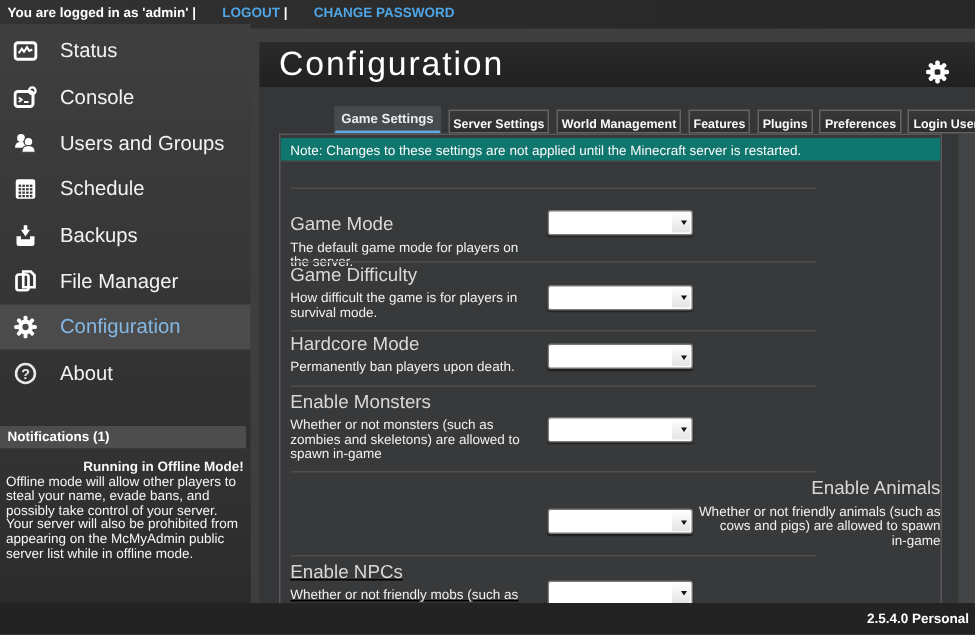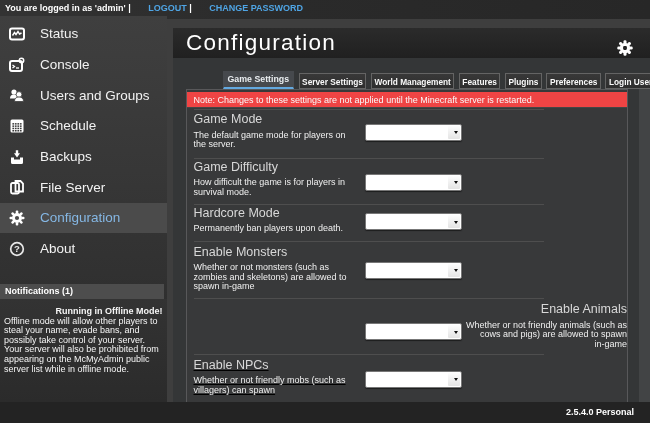--- a/index.html
+++ b/index.html
@@ -35,38 +35,38 @@
 .phead h1 { font-size:22.5px; font-weight:normal; color:#fff; padding:2px 0 0 13px; letter-spacing:1.25px; }
 .pgear { position:absolute; top:40px; right:17px; }
 
 .tabs { position:absolute; top:71px; left:186.5px; right:0; display:flex; align-items:flex-start; height:18px; }
 .tab { font-size:8.3px; font-weight:bold; color:#fafafa; line-height:14px; height:16.5px; margin-top:1.5px; padding:1px 2.5px 0;
   background:linear-gradient(#383838,#2e2e2e); border:1px solid #646464; margin-right:4.5px; white-space:nowrap; }
 .tab.active { background:#46494d; border:1px solid #46494d; border-bottom:2px solid #63a9e0; color:#e9edf0; line-height:15px; height:18px; margin-top:0; padding:0 4px; font-size:8.8px;margin-left:36px; }
 
 .pane { position:absolute; top:89px; left:186px; width:442px; height:313px;
   border:1px solid #58585a; border-bottom:none; background:#38393a; padding-top:2px; overflow:hidden; }
-.note { background:#ef4444; height:16px; color:#fafafa; font-size:9px; line-height:16px; padding-left:6.5px;
+.note { background:#0f766e; height:16px; color:#fafafa; font-size:9px; line-height:16px; padding-left:6.5px;
   border-bottom:1px solid #454545; }
 .sec { position:relative; padding:2px 0 0 6.5px; }
 .sec:before { content:""; position:absolute; left:6.5px; top:0; width:350px; height:1px; background:#4e4e4e; }
 .sec h2 { font-size:12.5px; font-weight:normal; color:#d8d8d8; line-height:14px; }
 .sec p { font-size:9px; line-height:9.6px; color:#f0f0f0; margin-top:4.5px; }
 .sel { position:absolute; left:178px; width:97px; height:17px;
   background:#fff; border:1px solid #777; border-radius:2px; box-shadow:0 1px 1px rgba(0,0,0,0.5); }
 .sel:before { content:""; position:absolute; right:1px; top:1px; width:12px; height:13px;
   background:linear-gradient(#fdfdfd,#e4e4e4); border-radius:1px; }
 .sel:after { content:""; position:absolute; right:3.5px; top:6.5px; width:0; height:0;
   border-left:2.8px solid transparent; border-right:2.8px solid transparent; border-top:3.8px solid #111; }
 
 .scrollstrip { position:absolute; left:639px; top:89px; width:11px; height:313px; background:#424445; }
 
 .bottombar { position:absolute; left:0; top:402px; width:650px; height:21px;
   background:#232323; color:#fff; font-size:9px; font-weight:bold; line-height:20px;
-  text-align:right; padding-right:16px; }
+  text-align:right; padding-right:4px; }
 </style>
 </head>
 <body>
 <div class="topbar">You are logged in as 'admin' | <a href="#">LOGOUT</a> | <a href="#">CHANGE PASSWORD</a></div>
 
 <div class="sidebar">
   <div class="menu">
     <div class="mi">
         <svg width="16" height="16" viewBox="0 0 16 16">
           <rect x="1" y="2.5" width="14" height="11" rx="2" fill="none" stroke="#fff" stroke-width="2"></rect>
@@ -122,21 +122,21 @@
           <path d="M6.8 1.2 h2.4 v3 H11 L8 8.6 5 4.2 h1.8 z" fill="#fff"></path>
           <path d="M2 8.5 h3 v2 h6 v-2 h3 v5 a1.5 1.5 0 0 1 -1.5 1.5 h-9 a1.5 1.5 0 0 1 -1.5 -1.5 z" fill="#fff"></path>
         </svg>
         <span>Backups</span>
       </div>
     <div class="mi">
         <svg width="16" height="16" viewBox="0 0 16 16">
           <rect x="2" y="4" width="8" height="10.5" rx="1.5" fill="none" stroke="#fff" stroke-width="1.8"></rect>
           <path d="M6.5 2 h5 l2.5 2.5 v8 h-7.5 z" fill="none" stroke="#fff" stroke-width="1.8"></path>
         </svg>
-        <span>File Server</span>
+        <span>File Manager</span>
       </div>
     <div class="mi active">
         <svg width="16" height="16" viewBox="0 0 16 16">
           <g fill="#fff">
             <circle cx="8" cy="8" r="5"></circle>
             <rect x="6.7" y="0.5" width="2.6" height="3.1" rx="1"></rect>
             <rect x="6.7" y="12.4" width="2.6" height="3.1" rx="1"></rect>
             <rect x="6.7" y="0.5" width="2.6" height="3.1" rx="1" transform="rotate(45 8 8)"></rect>
             <rect x="6.7" y="12.4" width="2.6" height="3.1" rx="1" transform="rotate(45 8 8)"></rect>
             <rect x="6.7" y="0.5" width="2.6" height="3.1" rx="1" transform="rotate(90 8 8)"></rect>
@@ -186,21 +186,21 @@
   <div class="tab">Server Settings</div>
   <div class="tab">World Management</div>
   <div class="tab">Features</div>
   <div class="tab">Plugins</div>
   <div class="tab">Preferences</div>
   <div class="tab">Login Users</div>
 </div>
 
 <div class="pane">
   <div class="note">Note: Changes to these settings are not applied until the Minecraft server is restarted.</div>
-  <div class="sec first" style="height:49.3px; margin-top:1px; padding-top:3px;">
+  <div class="sec first" style="height:49.3px; margin-top:17px; padding-top:17px;">
     <h2>Game Mode</h2>
       <p>The default game mode for players on<br>the server.</p>
     <div class="sel" style="top:14.5px;"></div>
   </div>
   <div class="sec" style="height:45.5px; padding-top:1.5px;">
     <h2>Game Difficulty</h2>
       <p>How difficult the game is for players in<br>survival mode.</p>
     <div class="sel" style="top:15.7px;"></div>
   </div>
   <div class="sec" style="height:37.1px; padding-top:2px;">

